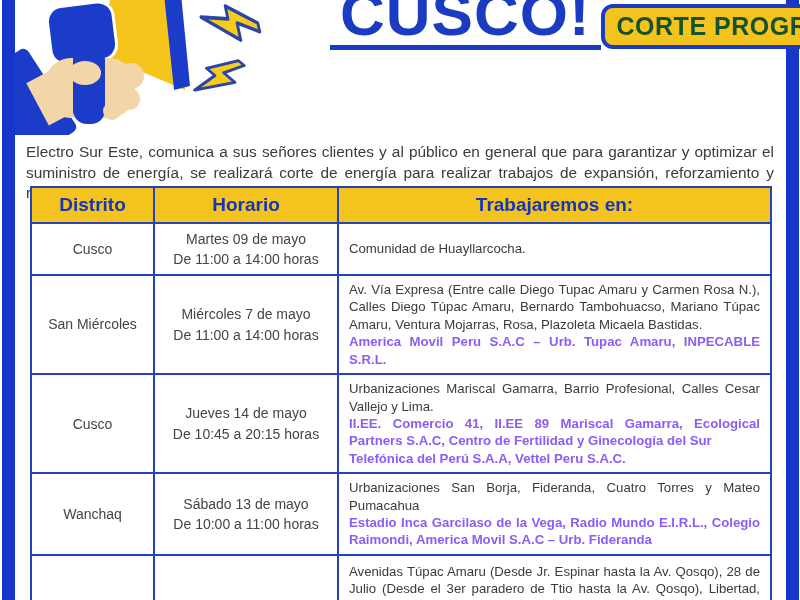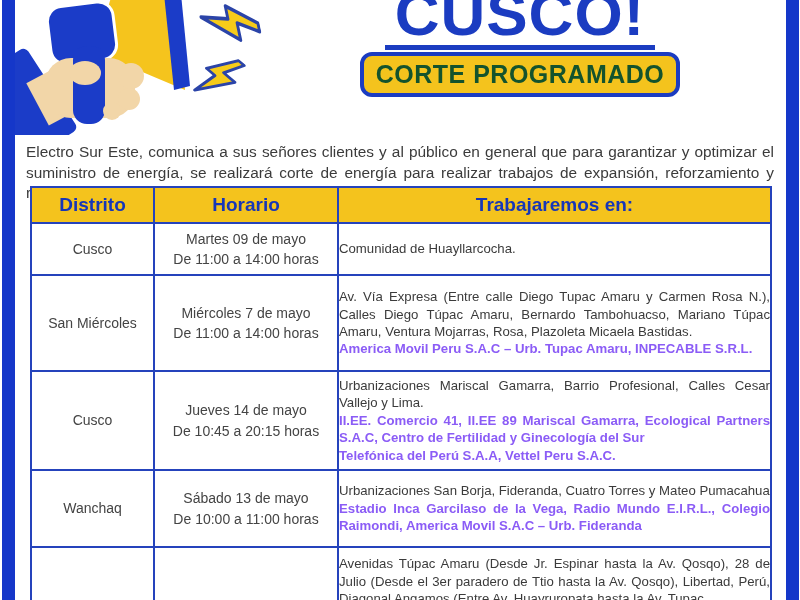--- a/index.html
+++ b/index.html
@@ -14,21 +14,21 @@
 
   
   .hero { position:absolute; left:15px; top:0; width:200px; height:135px; }
   .bolt { position:absolute; }
   .bolt1 { left:208px; top:-6px; width:44px; height:58px; transform:rotate(78deg); }
   .bolt2 { left:200px; top:50px; width:37px; height:54px; transform:rotate(40deg); }
 
   
   .title-col {
     position:absolute; left:330px; top:0; width:380px;
-    display:flex; flex-direction:column; align-items:center;
+    display:flex; flex-direction:row; align-items:center;
   }
   .main-title {
     margin:-17px 0 0 0; padding:0 10px 0 10px;
     font-size:62px; font-weight:bold; line-height:1;
     letter-spacing:1px; color:#1B3CC1;
     border-bottom:5px solid #1B3CC1;
     white-space:nowrap;
   }
   .badge {
     margin-top:2px;
@@ -50,21 +50,21 @@
   th, td { border:2px solid #2543BC;margin-left:32px; }
   th {
     background:#F4C31D; color:#1636B8;
     font-size:19px; font-weight:bold; height:32px; text-align:center;
   }
   td.cell-district, td.cell-schedule {
     text-align:center; vertical-align:middle;
     color:#444444; font-size:14px; line-height:1.45;
   }
   td.cell-areas {
-    padding:5px 0; vertical-align:middle;
+    padding:5px 10px; vertical-align:middle;
     color:#3B3B3B; font-size:13.2px; line-height:1.32;
     text-align:justify;
   }
   .areas-bold { display:block; font-weight:bold; color:#8b5cf6; white-space:pre-line; }
   tbody tr:nth-child(1) { height:52px; }
   tbody tr:nth-child(2) { height:96px; }
   tbody tr:nth-child(3) { height:94px; }
   tbody tr:nth-child(4) { height:77px; }
   tbody tr:nth-child(5) { height:170px; }
   tbody tr.last td.cell-areas { vertical-align:top; padding-top:7px; }

